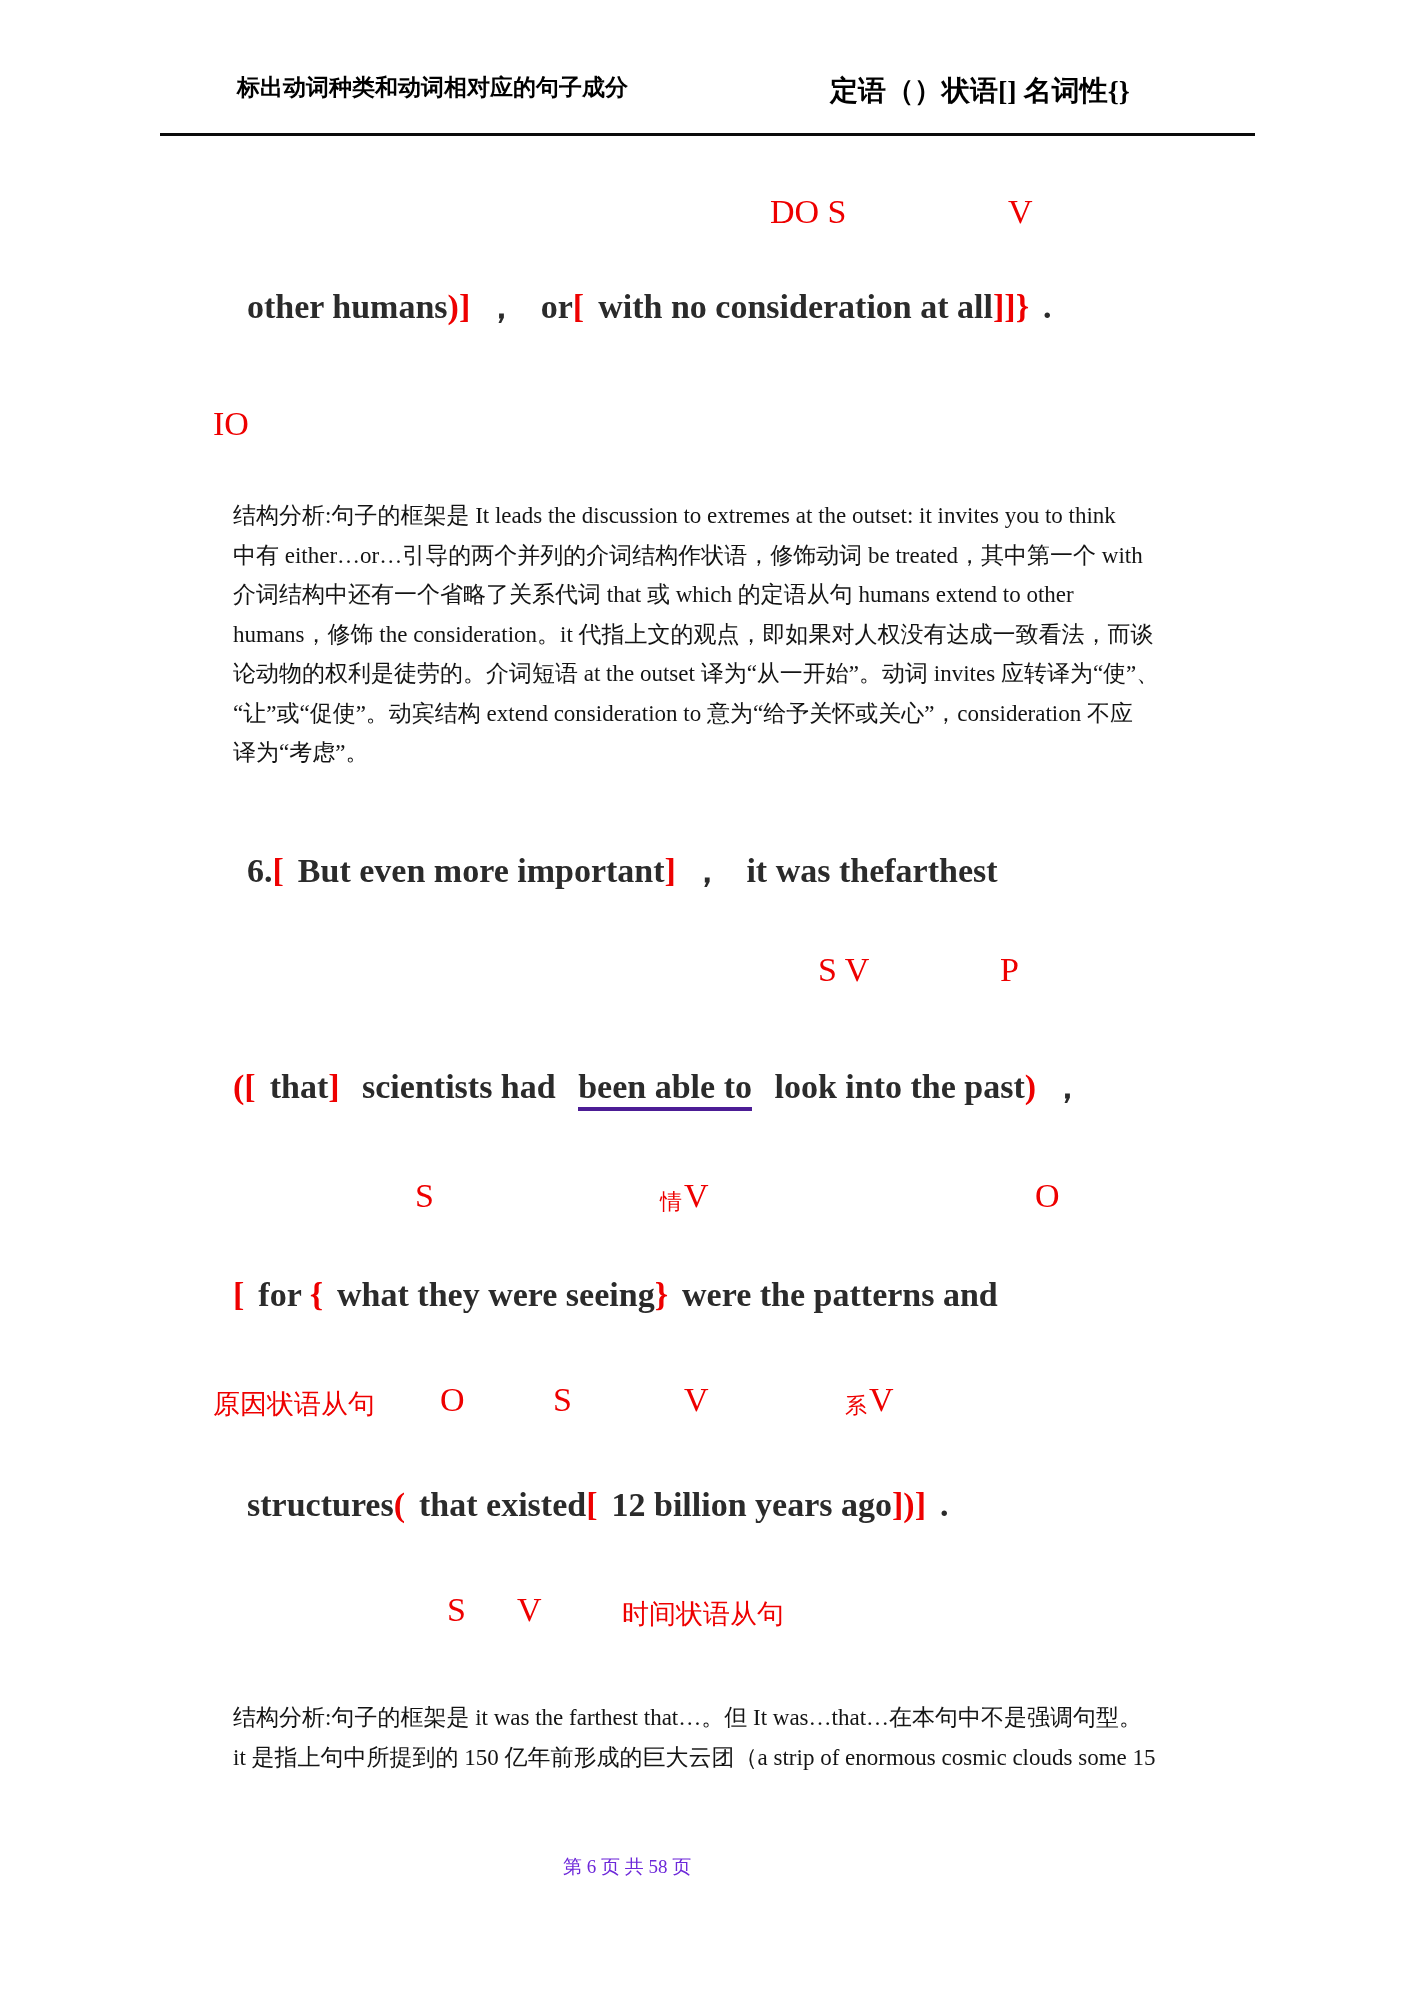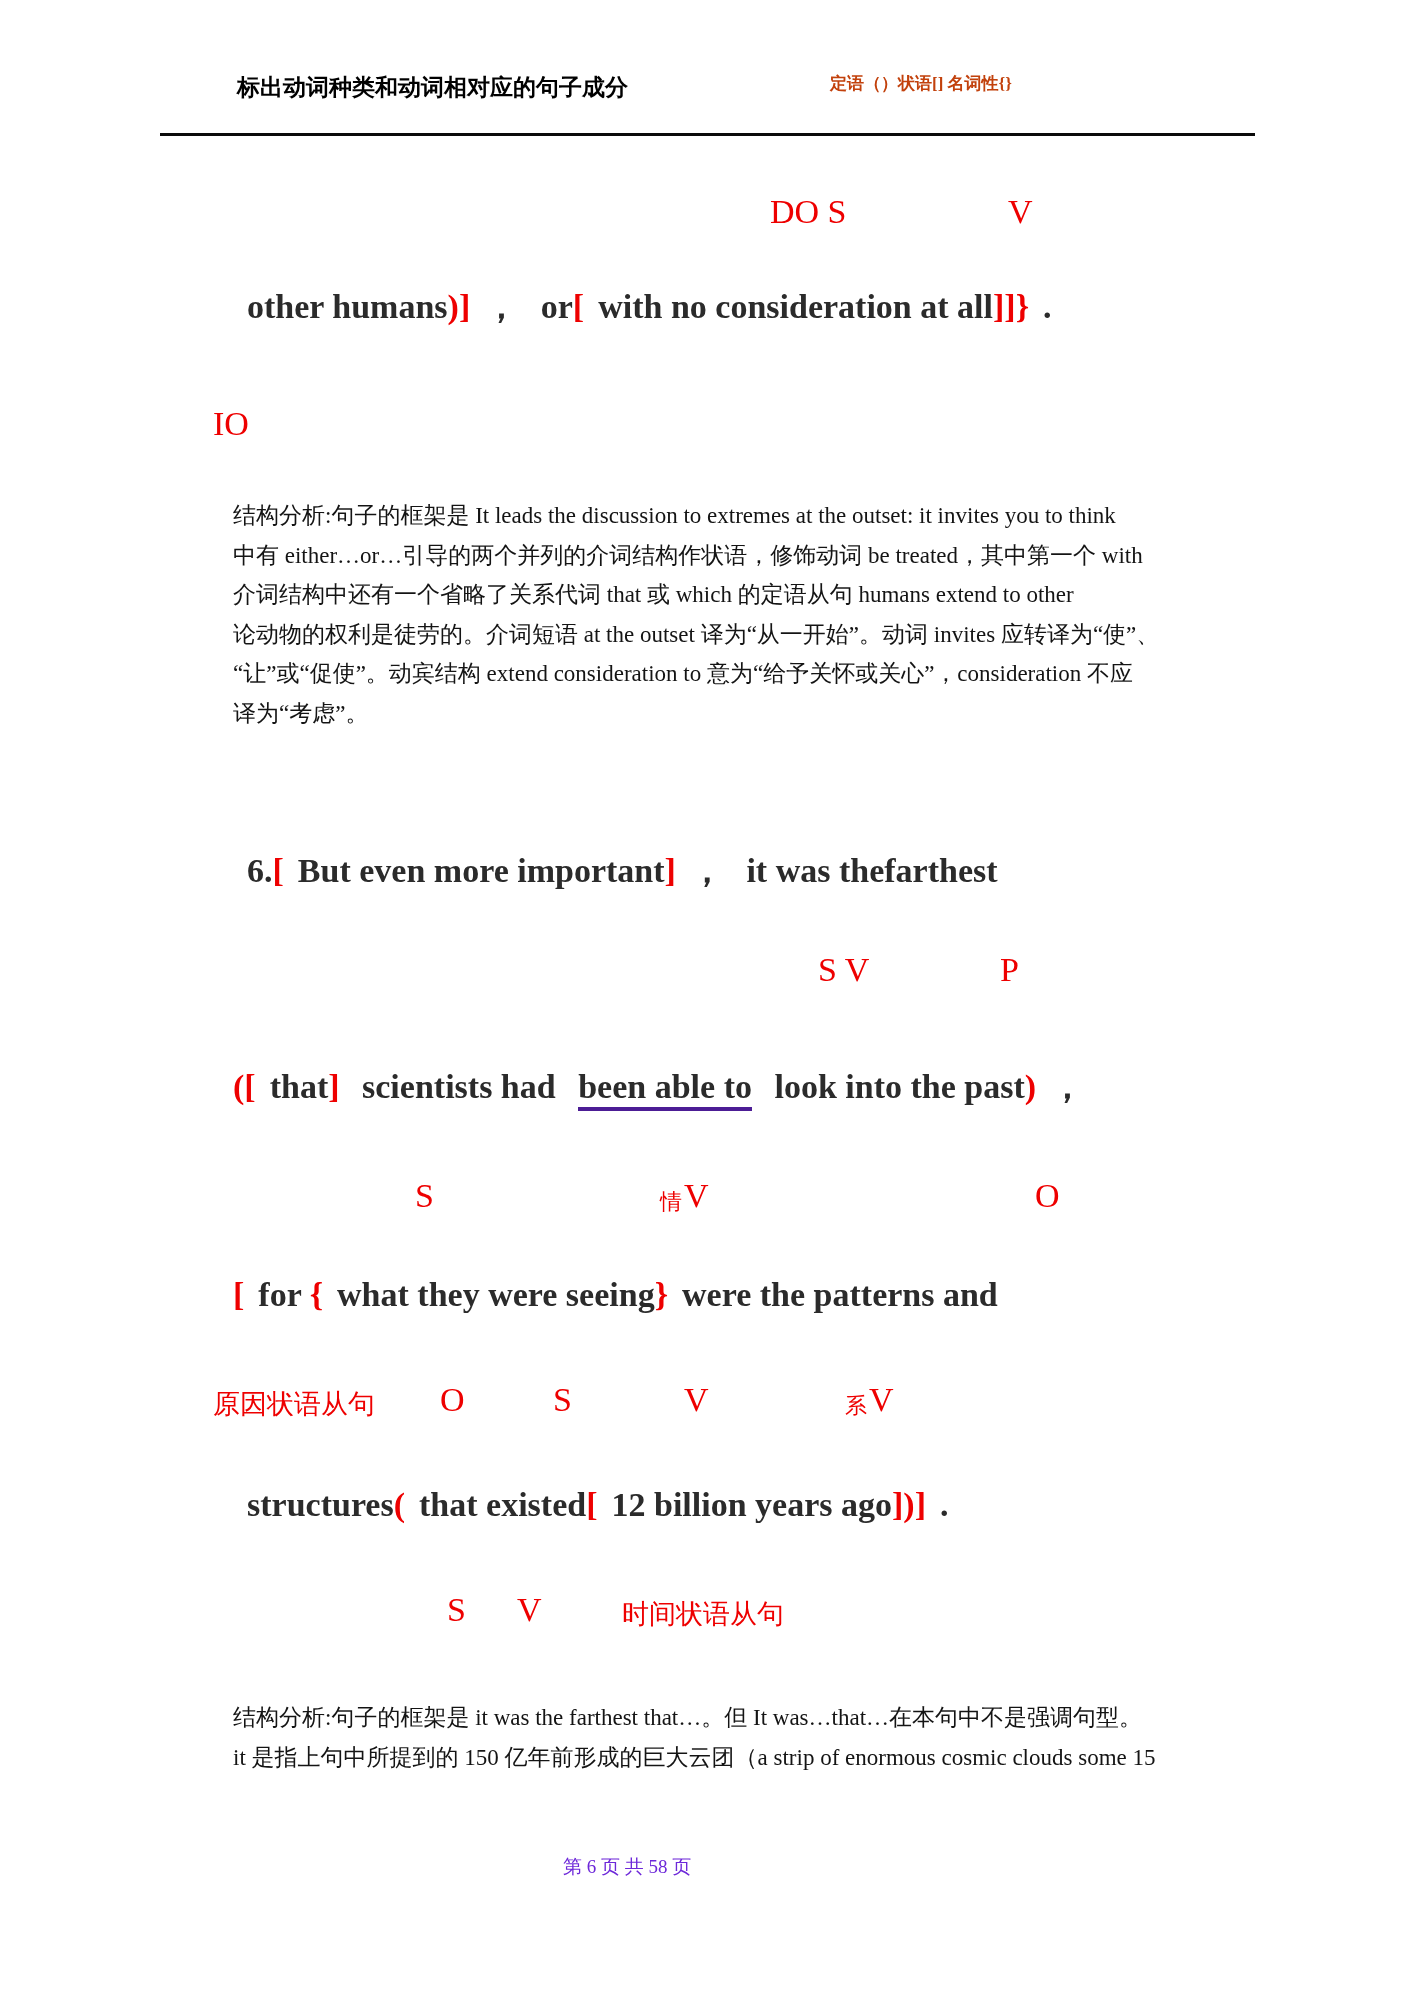--- a/index.html
+++ b/index.html
@@ -10,21 +10,21 @@
     background: #ffffff;
     font-family: "Liberation Serif", "DejaVu Serif", serif;
     overflow: hidden;
   }
   .header-left {
     position: absolute; left: 237px; top: 72px;
     font-weight: bold; font-size: 23px; color: #000; white-space: pre;
   }
   .header-right {
     position: absolute; left: 830px; top: 72px;
-    font-weight: bold; font-size: 17px; color: #c2410c; white-space: pre;
+    font-weight: bold; font-size: 28px; color: #000000; white-space: pre;
   }
   .header-rule {
     position: absolute; left: 160px; top: 133px;
     width: 1095px; height: 3px; background: #0a0a0a;
   }
   .footer {
     position: absolute; left: 563px; top: 1854px;
     font-size: 19px; color: #6d28d9; white-space: pre;
   }
   .block { position: absolute; padding-left: 20px; }
@@ -58,20 +58,21 @@
         <span class="ann-item" style="left: 1008px;">V</span>
       </div>
       <div class="block rich" style="top: 286px; left: 213px;"><span class="ink">other humans</span><span class="red">)]</span><span class="ink">，</span><span class="ink"> or</span><span class="red">[</span><span class="ink">with no consideration at all</span><span class="red">]]}</span><span class="ink">.</span></div>
       <div class="block ann" style="top: 404px;">
         <span class="ann-item" style="left: 213px;">IO</span>
       </div>
       <div class="block para" style="top: 496px; left: 213px; width: 1035px;">
         <div class="para-line">结构分析:句子的框架是 It leads the discussion to extremes at the outset: it invites you to think</div>
         <div class="para-line">中有 either…or…引导的两个并列的介词结构作状语，修饰动词 be treated，其中第一个 with</div>
         <div class="para-line">介词结构中还有一个省略了关系代词 that 或 which 的定语从句 humans extend to other</div>
+        <div class="para-line">humans，修饰 the consideration。it 代指上文的观点，即如果对人权没有达成一致看法，而谈</div>
         <div class="para-line">论动物的权利是徒劳的。介词短语 at the outset 译为“从一开始”。动词 invites 应转译为“使”、</div>
         <div class="para-line">“让”或“促使”。动宾结构 extend consideration to 意为“给予关怀或关心”，consideration 不应</div>
         <div class="para-line">译为“考虑”。</div>
       </div>
       <div class="block rich" style="top: 850px; left: 213px;"><span class="ink">6.</span><span class="red">[</span><span class="ink">But even more important</span><span class="red">]</span><span class="ink">，</span><span class="ink"> it was thefarthest</span></div>
       <div class="block ann" style="top: 950px;">
         <span class="ann-item" style="left: 818px;">S V</span>
         <span class="ann-item" style="left: 1000px;">P</span>
       </div>
       <div class="block rich" style="top: 1066px; left: 213px;"><span class="red">(</span><span class="red">[</span><span class="ink">that</span><span class="red">]</span><span class="ink"> scientists had </span><span class="ink underline-red">been able to</span><span class="ink"> look into the past</span><span class="red">)</span><span class="ink">，</span></div>

